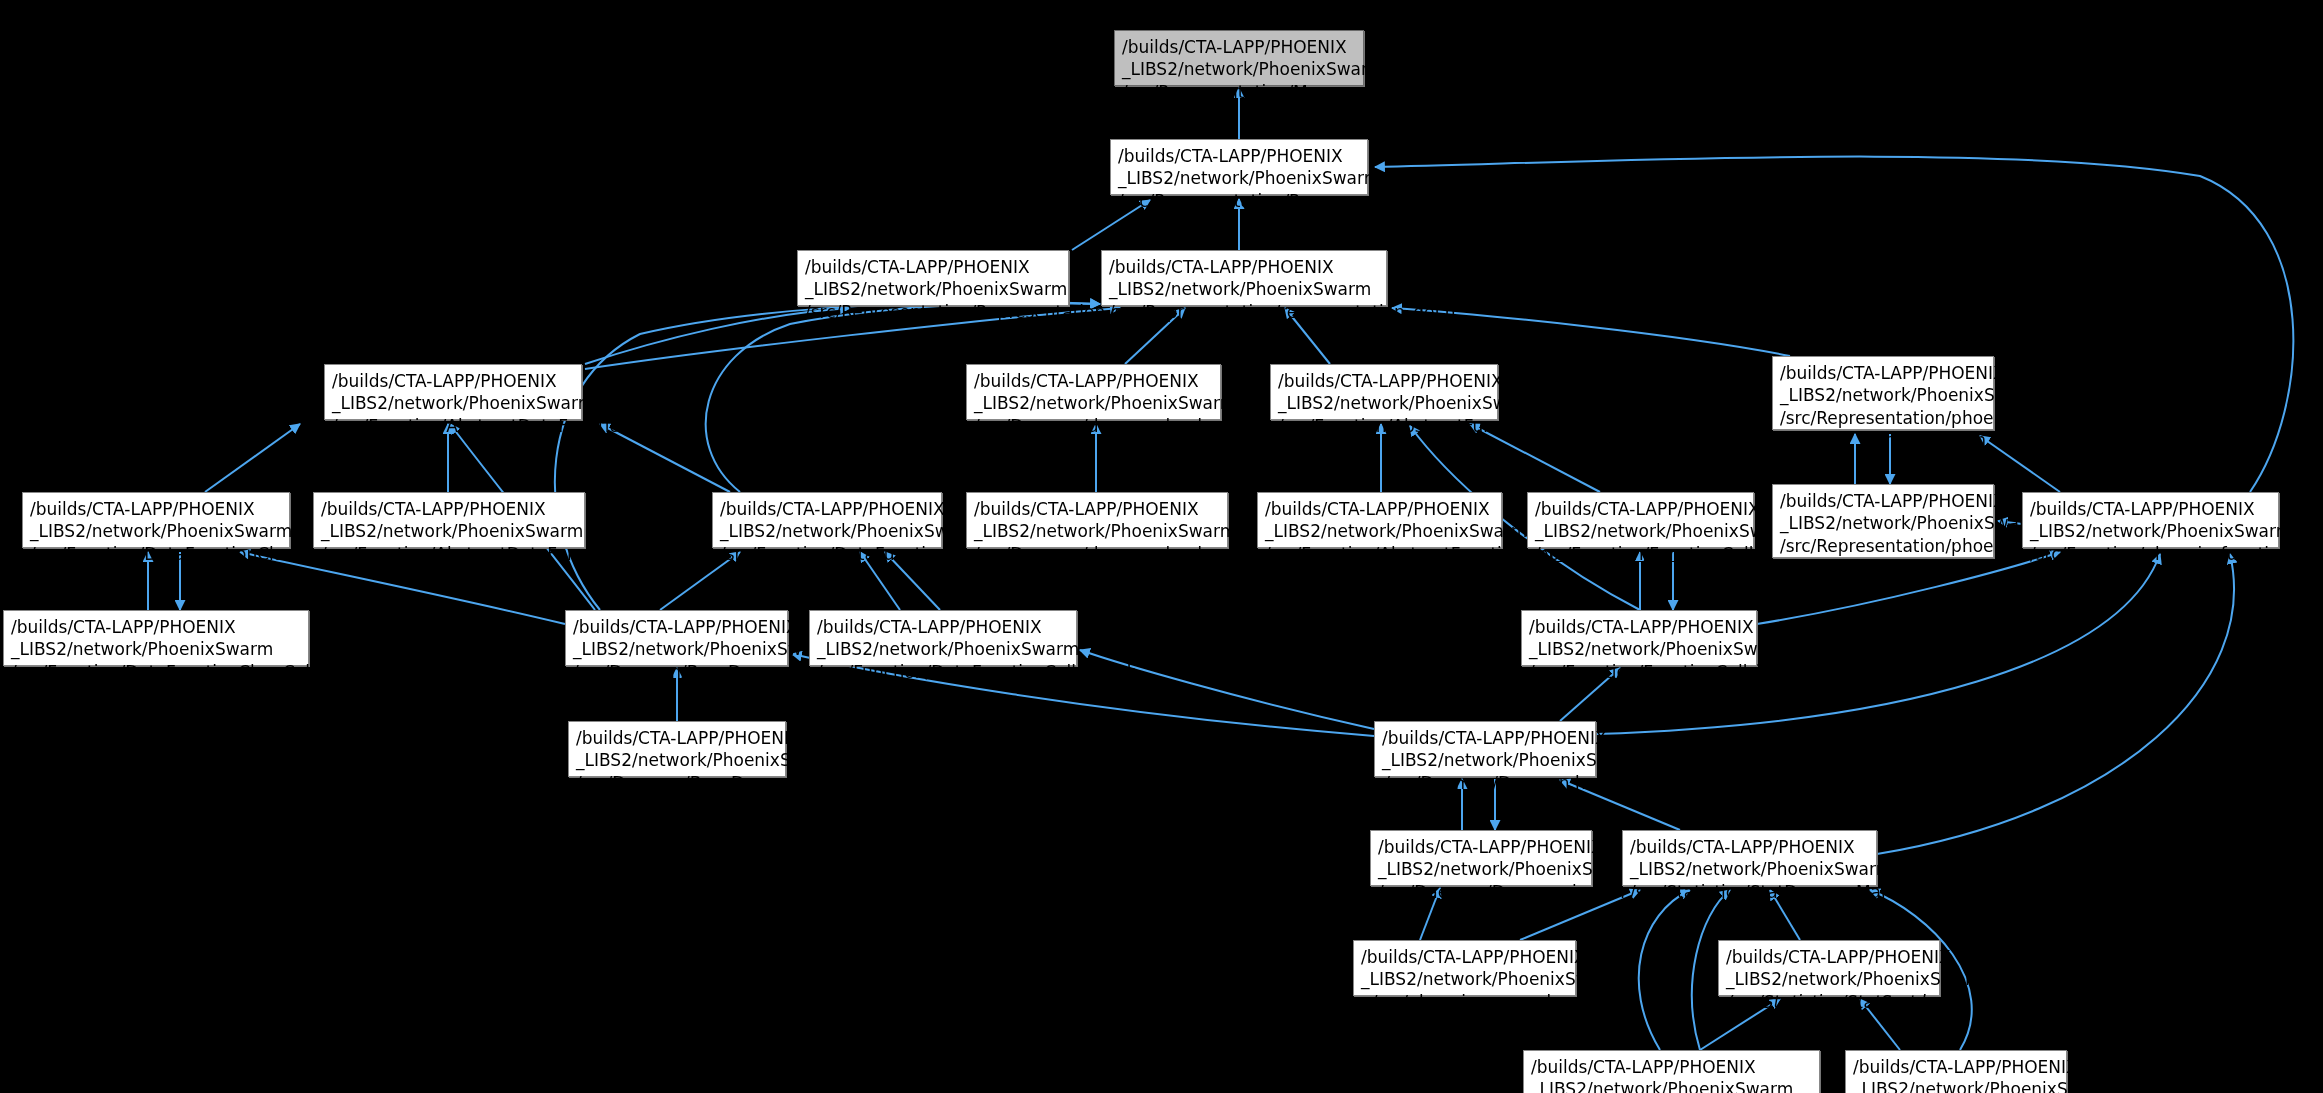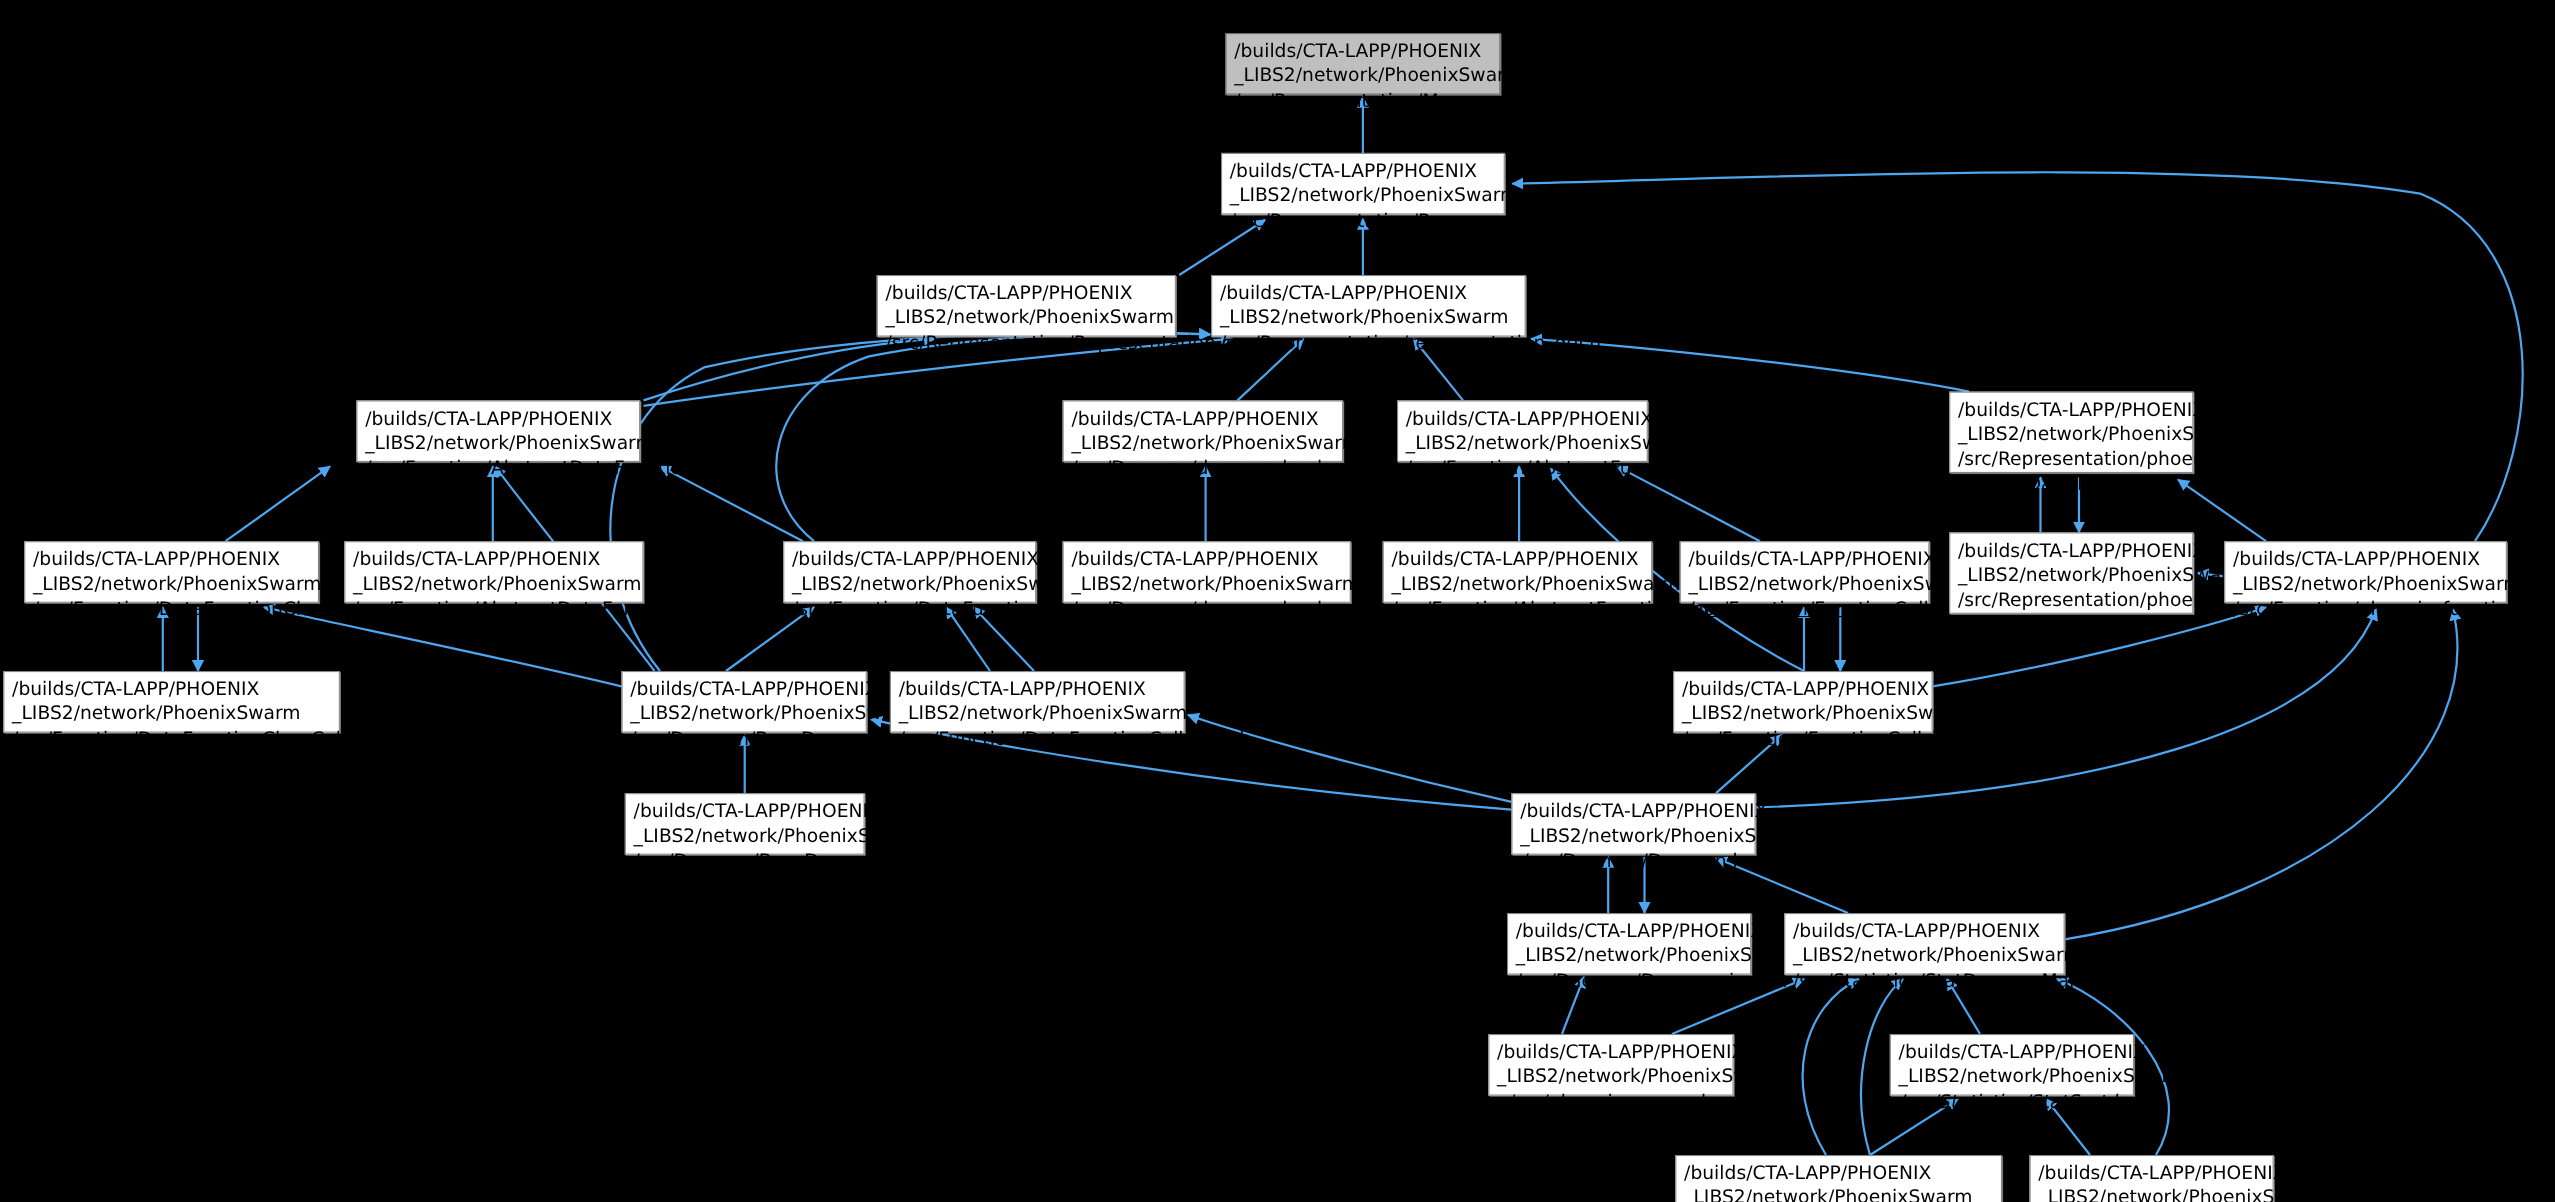--- a/index.html
+++ b/index.html
@@ -132,21 +132,21 @@
       </div>
       <div class="node" style="left: 1270px; top: 340px; width: 228px; height: 56px;">
         <span class="ln">/builds/CTA-LAPP/PHOENIX</span>
         <span class="ln">_LIBS2/network/PhoenixSwarm</span>
         <span class="ln">/src/Function/AbstractFunction.h</span>
       </div>
       <div class="node" style="left: 1772px; top: 332px; width: 222px; height: 74px;">
         <span class="ln">/builds/CTA-LAPP/PHOENIX</span>
         <span class="ln">_LIBS2/network/PhoenixSwarm</span>
         <span class="ln">/src/Representation/phoenix</span>
-        <span class="ln" style="text-align: left;">_createData.h</span>
+        <span class="ln" style="text-align: right;">_createData.h</span>
       </div>
       <div class="node" style="left: 22px; top: 468px; width: 268px; height: 56px;">
         <span class="ln">/builds/CTA-LAPP/PHOENIX</span>
         <span class="ln">_LIBS2/network/PhoenixSwarm</span>
         <span class="ln">/src/Function/DataFunctionClassCall.h</span>
       </div>
       <div class="node" style="left: 313px; top: 468px; width: 272px; height: 56px;">
         <span class="ln">/builds/CTA-LAPP/PHOENIX</span>
         <span class="ln">_LIBS2/network/PhoenixSwarm</span>
         <span class="ln">/src/Function/AbstractDataFunction.cpp</span>

